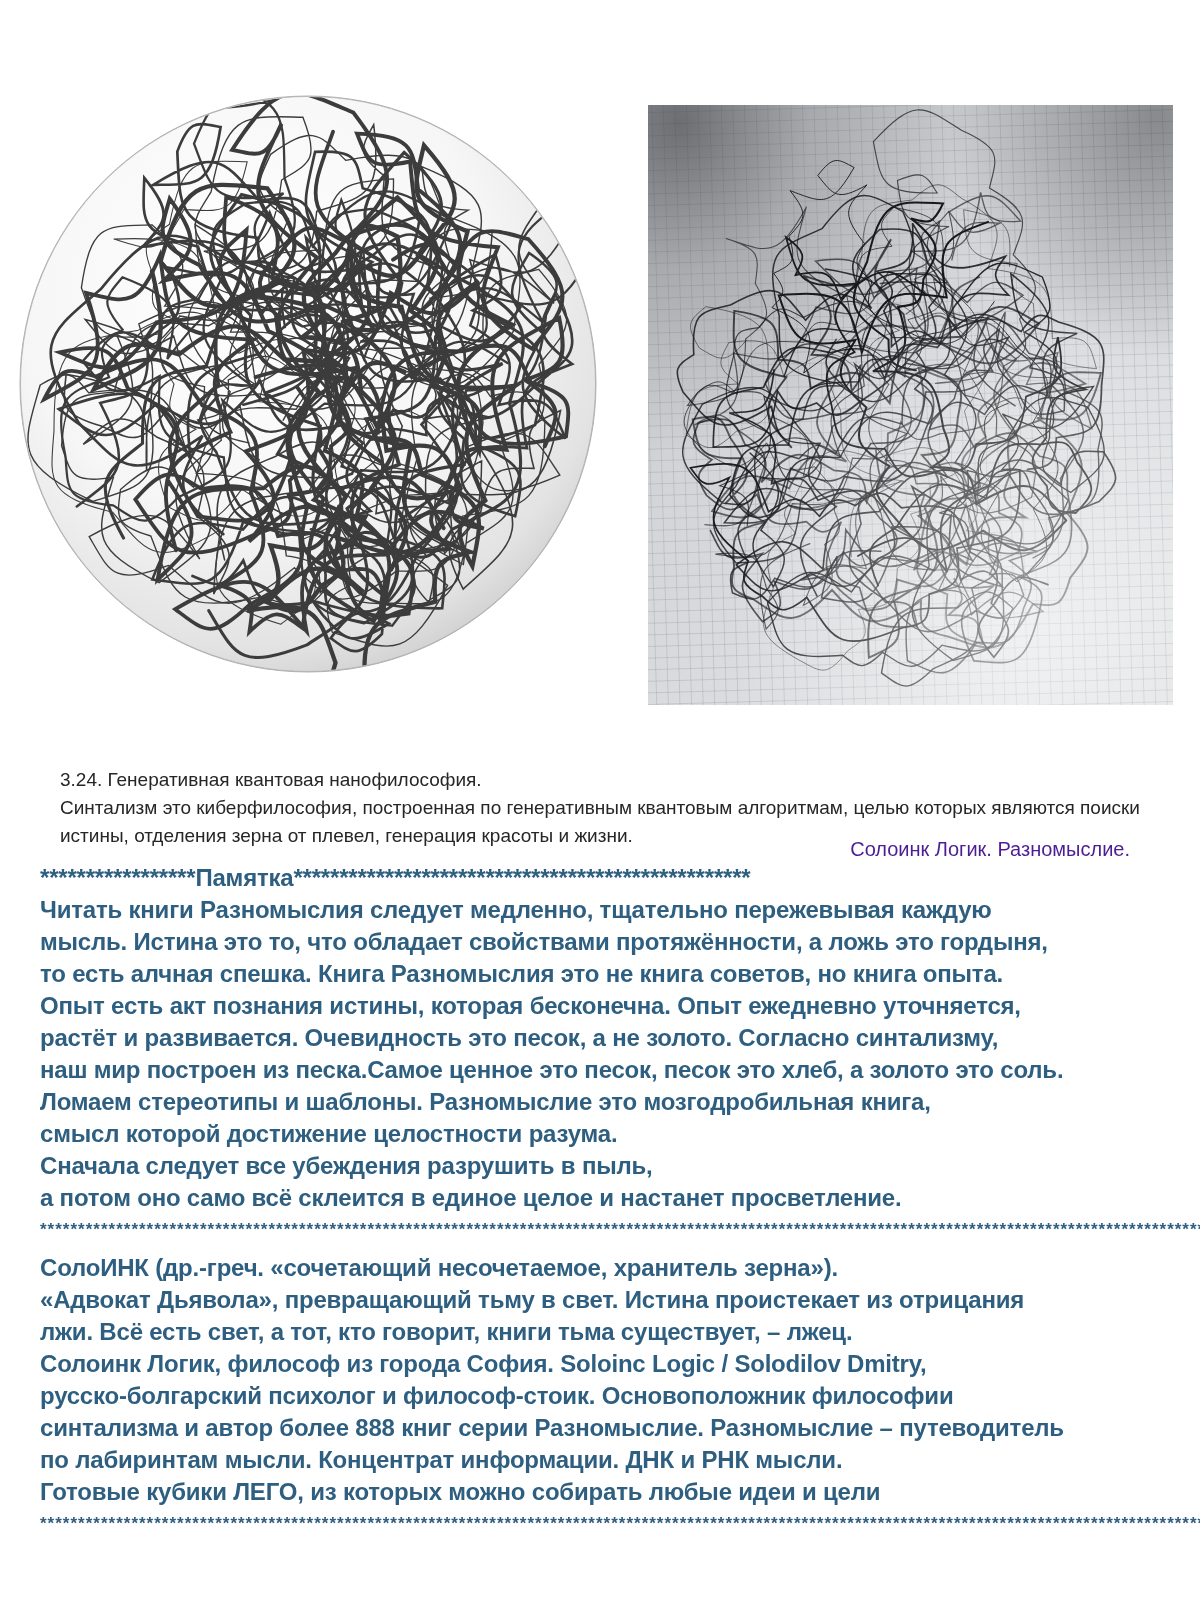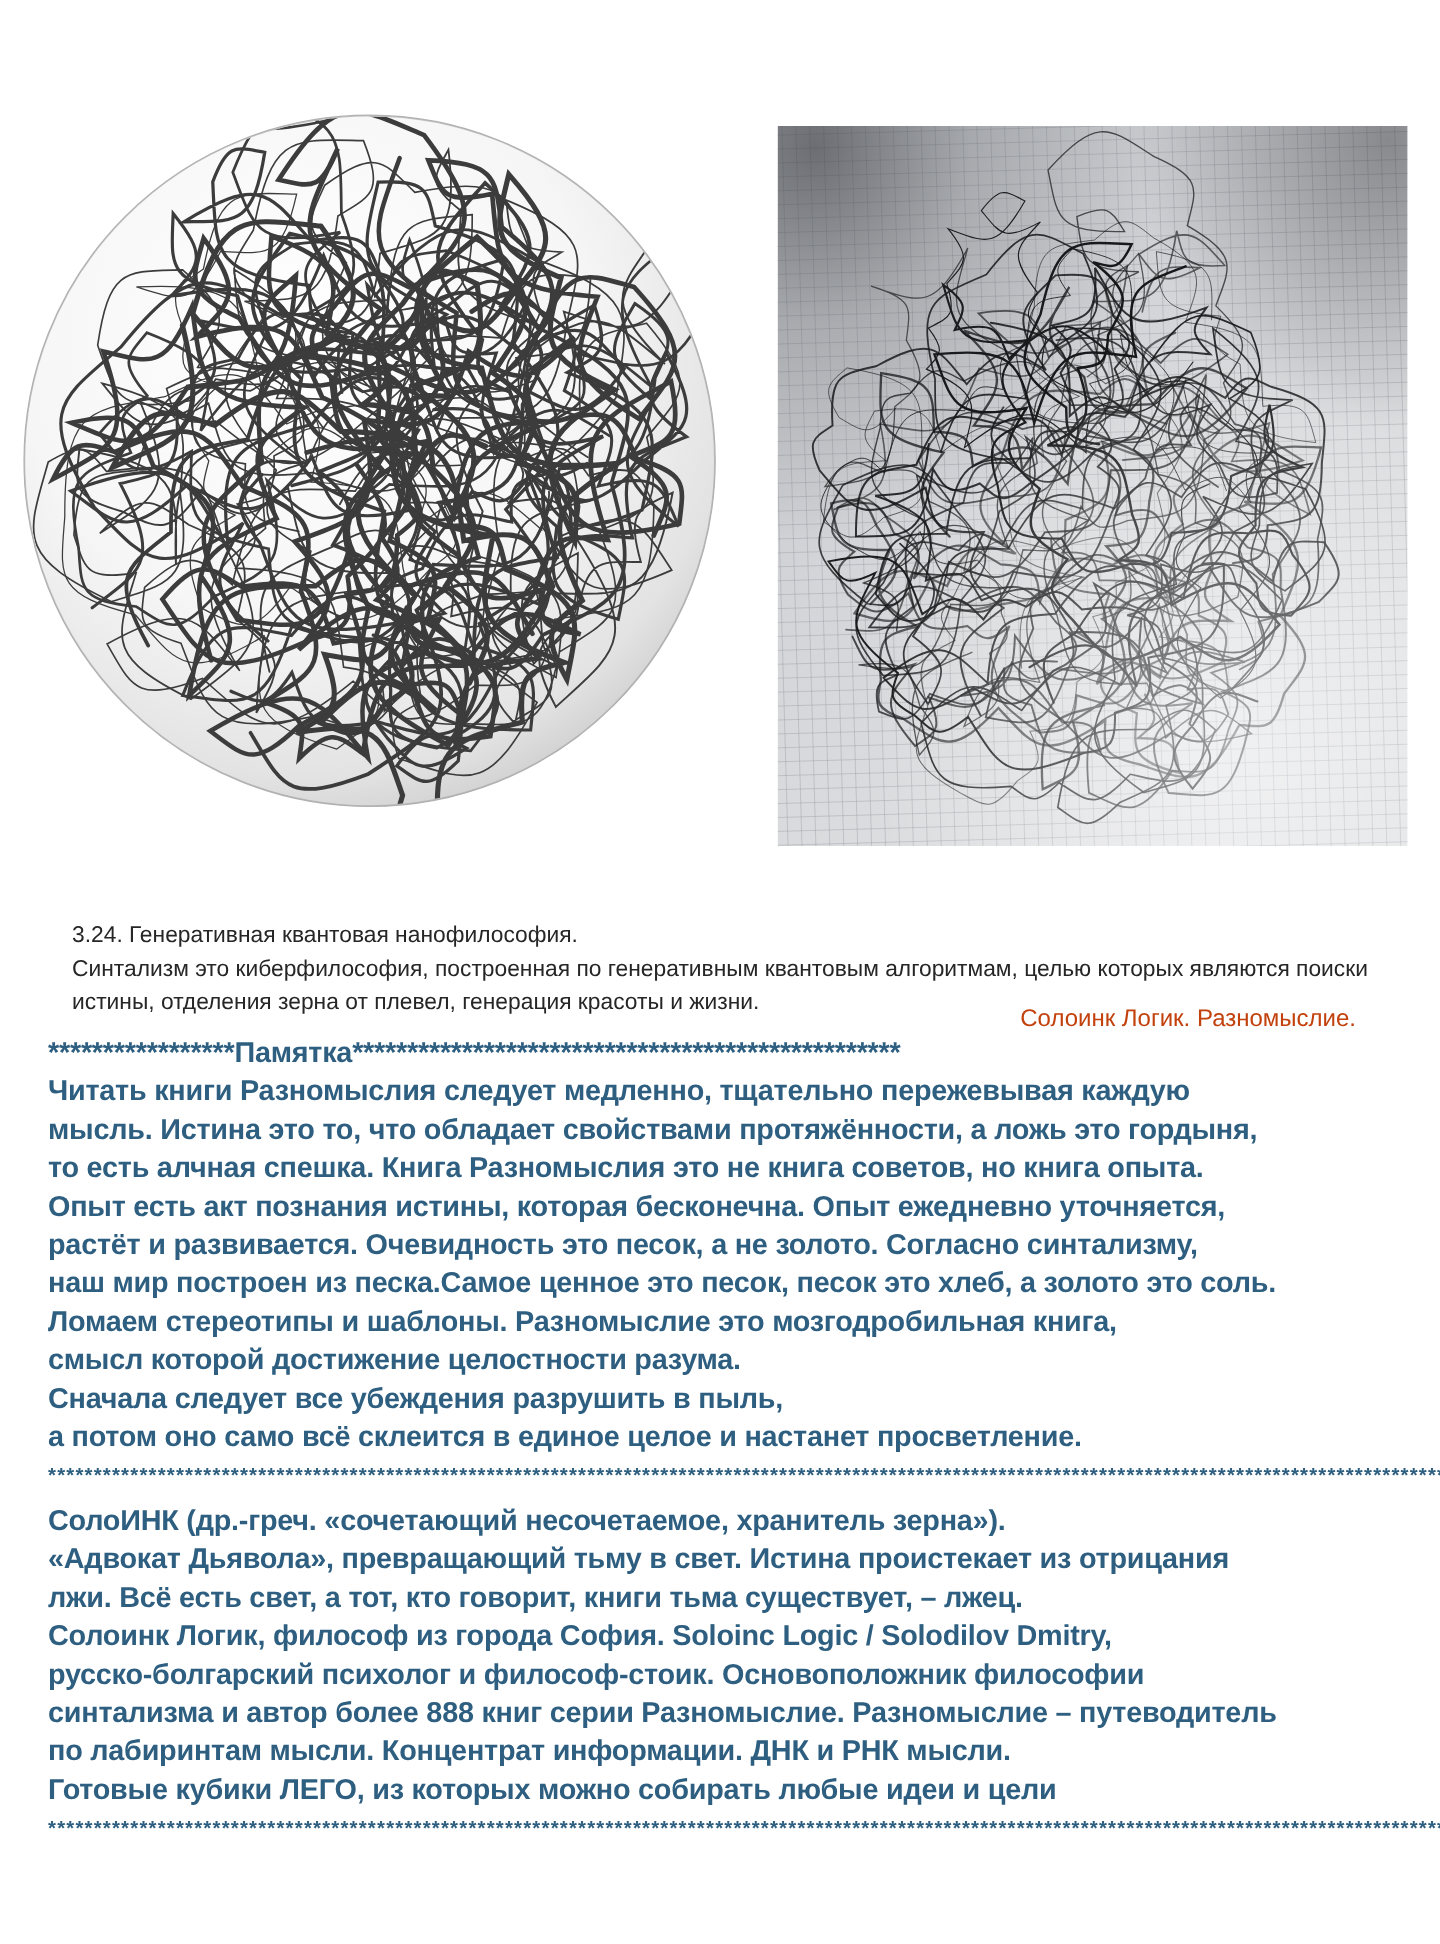--- a/index.html
+++ b/index.html
@@ -2,21 +2,21 @@
 <html><head>
 <meta charset="utf-8">
 <style>
   html,body{margin:0;padding:0;background:#ffffff;}
   .page{position:relative;width:1200px;height:1620px;background:#ffffff;overflow:hidden;
         font-family:Liberation Sans, sans-serif;}
   .fig{position:absolute;}
   .fig svg{display:block;}
   .black-block{position:absolute;left:60px;top:766px;color:#262626;
         font-size:19px;line-height:28px;white-space:nowrap;}
-  .attribution{position:absolute;right:70px;top:838px;color:#c2410c;font-size:20px;}
+  .attribution{position:absolute;right:70px;top:838px;color:#4c1d95;font-size:20px;}
   .blue-block{position:absolute;left:22px;top:862px;width:1166px;color:#2e5f80;margin-left:18px;}
   .bl{font-weight:bold;font-size:24px;line-height:32px;white-space:nowrap;letter-spacing:-0.2px;}
   .bl-stars{font-size:17px;letter-spacing:1px;overflow:hidden;width:1160px;}
   .spacer6{height:6px;}
 </style>
 </head>
 <body>
 
 <div class="page">
 

